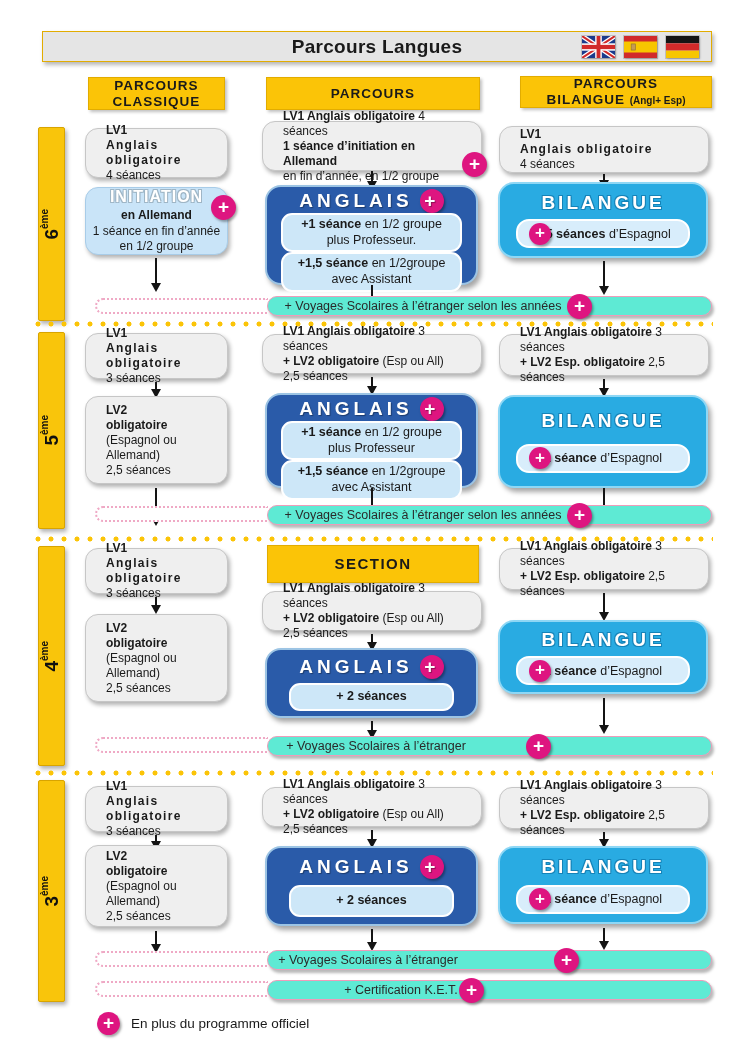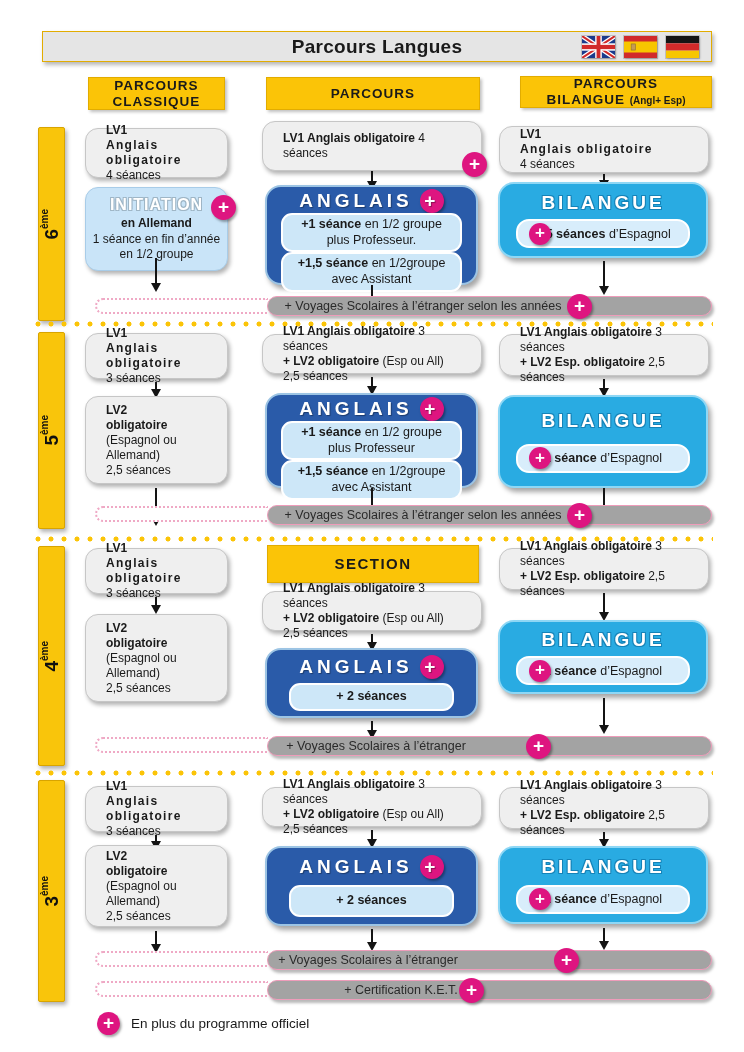--- a/index.html
+++ b/index.html
@@ -91,21 +91,21 @@
     box-shadow:2px 3px 4px rgba(0,0,0,.3); text-align:center; font-size:12px; line-height:1.3;
     display:flex; flex-direction:column; justify-content:center;
   }
   .init-title {
     font-weight:bold; font-size:16px; letter-spacing:1px; color:#fff;
     text-shadow:1px 1px 0 #9fb6c6, -1px -1px 0 #9fb6c6, 1px -1px 0 #9fb6c6, -1px 1px 0 #9fb6c6;
   }
 
   
   .pbar {
-    position:absolute; height:20px; background:#a3a3a3; border:1px solid #ee9cba;
+    position:absolute; height:20px; background:#5eead4; border:1px solid #ee9cba;
     border-radius:10px; box-shadow:2px 3px 3px rgba(0,0,0,.28); font-size:12.5px; color:#2a2a2a;
   }
   .ptxt { position:absolute; top:50%; transform:translate(-50%,-50%); white-space:nowrap; }
   .pbar .plus { position:absolute; top:-3px; }
   .tube {
     position:absolute; height:16px; background:#fff;
     border:2px dotted #efa9c5; border-right:none; border-radius:9px 0 0 9px;
   }
 
   
@@ -183,31 +183,33 @@
   <div class="band" style="top:127px;height:194px;">
     <span class="lbl"><span>6</span><sup>ème</sup></span>
   </div>
 
   <div class="grey" style="left:85px;top:128px;width:143px;height:50px;">
     <div class="b">LV1</div>
     <div class="b ls">Anglais obligatoire</div>
     <div>4 séances</div>
   </div>
 
-  <div class="initiation" style="left:85px;top:187px;width:143px;height:84px;">
+  <div class="initiation" style="left:85px;top:187px;width:143px;height:68px;">
     <div class="init-title">INITIATION</div>
     <div class="b">en Allemand</div>
     <div>1 séance en fin d’année</div>
     <div>en 1/2 groupe</div>
     <span class="plus" style="position:absolute;right:-9px;top:7px;">+</span>
   </div>
   <div class="arr head" style="left:155px;top:258px;height:26px;"></div>
 
   <div class="grey" style="left:262px;top:121px;width:220px;height:50px;">
     <div><span class="b">LV1 Anglais obligatoire</span><span> 4 séances</span></div>
+    <div class="b">1 séance d’initiation en Allemand</div>
+    <div>en fin d’année, en 1/2 groupe</div>
     <span class="plus" style="position:absolute;right:-6px;bottom:-7px;">+</span>
   </div>
   <div class="arr head" style="left:371px;top:171px;height:11px;"></div>
 
   <div class="anglais" style="left:265px;top:185px;width:213px;height:100px;">
     <div class="ang-title">
         <span>ANGLAIS</span>
         <span class="plus tplus">+</span>
       </div>
     <div class="sub">

